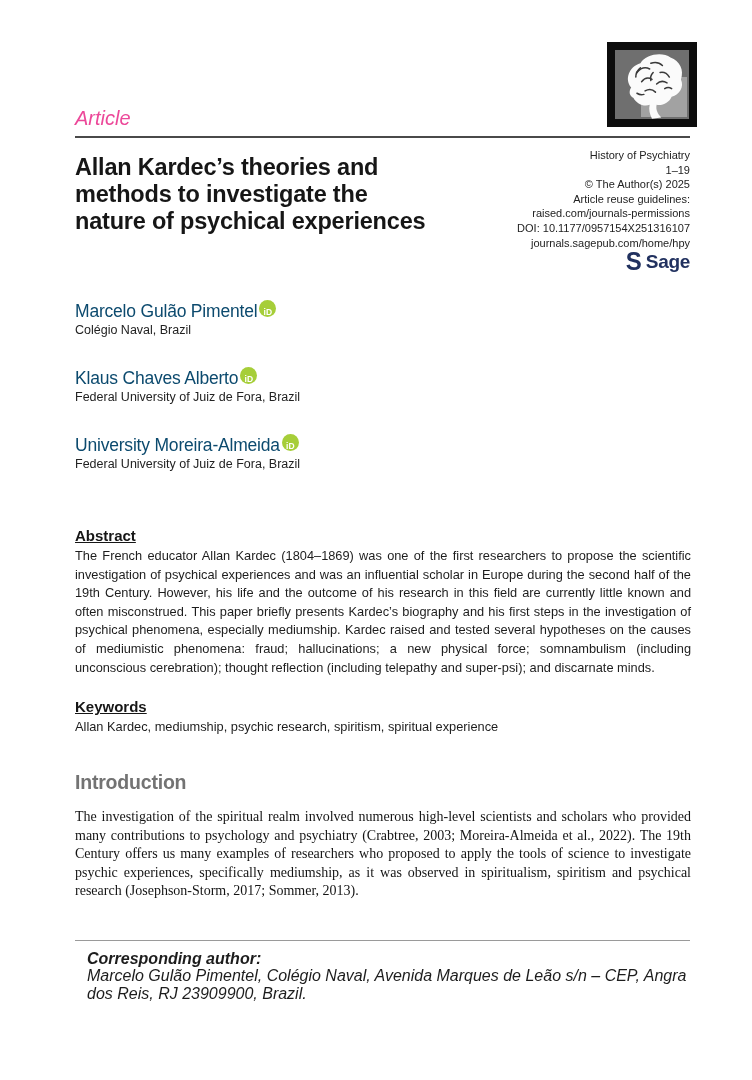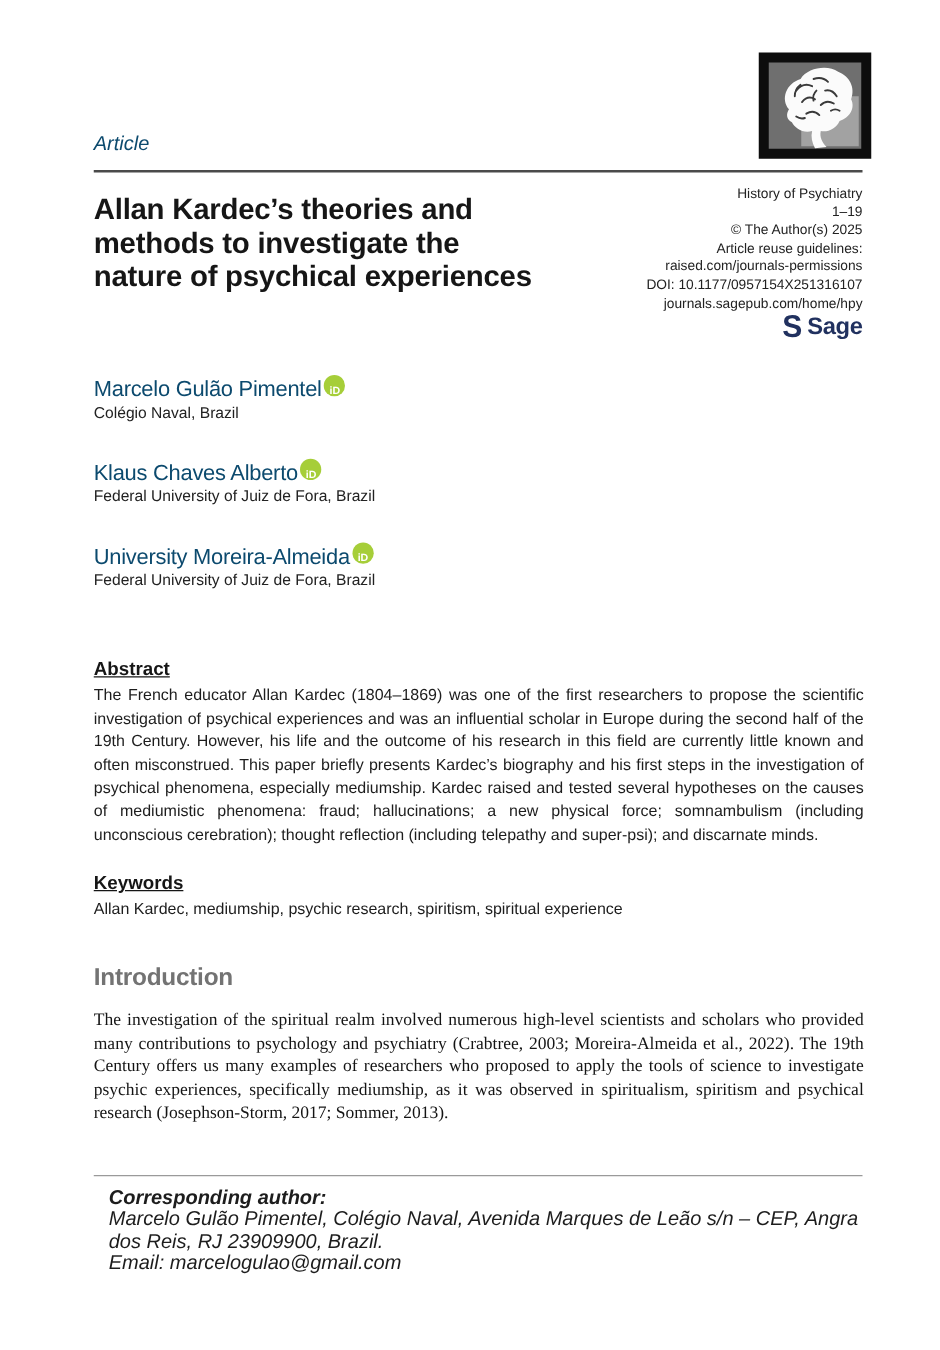--- a/index.html
+++ b/index.html
@@ -13,21 +13,21 @@
   }
 
   
   .logo{position:absolute;left:607px;top:42px;width:90px;height:85px;background:#0d0d0d;}
   .logo-mid{position:absolute;left:8px;top:8px;right:8px;bottom:8px;background:#6f6f6f;}
   .logo-light{position:absolute;right:10px;bottom:10px;width:46px;height:40px;background:#a2a2a2;}
   .logo svg{position:absolute;left:7px;top:5px;}
 
   .article-label{
     position:absolute;left:75px;top:107px;
-    font-style:italic;font-size:16px;color:#0c4a6e;
+    font-style:italic;font-size:20px;color:#ec4899;
   }
   .rule-top{position:absolute;left:75px;top:136px;width:615px;height:2px;background:#4a4a4a;}
 
   .title{
     position:absolute;left:75px;top:154px;width:450px;margin:0;
     font-size:23.5px;line-height:27px;font-weight:bold;color:#161616;
     letter-spacing:-0.2px;
   }
 
   .journal-info{
@@ -158,16 +158,15 @@
 
   <div class="section sec-intro">
     <h2 class="sec-h-big">Introduction</h2>
     <p class="intro-p">The investigation of the spiritual realm involved numerous high-level scientists and scholars who provided many contributions to psychology and psychiatry (Crabtree, 2003; Moreira-Almeida et al., 2022). The 19th Century offers us many examples of researchers who proposed to apply the tools of science to investigate psychic experiences, specifically mediumship, as it was observed in spiritualism, spiritism and psychical research (Josephson-Storm, 2017; Sommer, 2013).</p>
   </div>
 
   <div class="rule-footer"></div>
   <div class="footer">
     <div class="footer-heading">Corresponding author:</div>
     <div>Marcelo Gulão Pimentel, Colégio Naval, Avenida Marques de Leão s/n – CEP, Angra dos Reis, RJ 23909900, Brazil.</div>
-    <div>Email: marcelogulao@gmail.com</div>
   </div>
 
 </div>
 
 </body></html>

